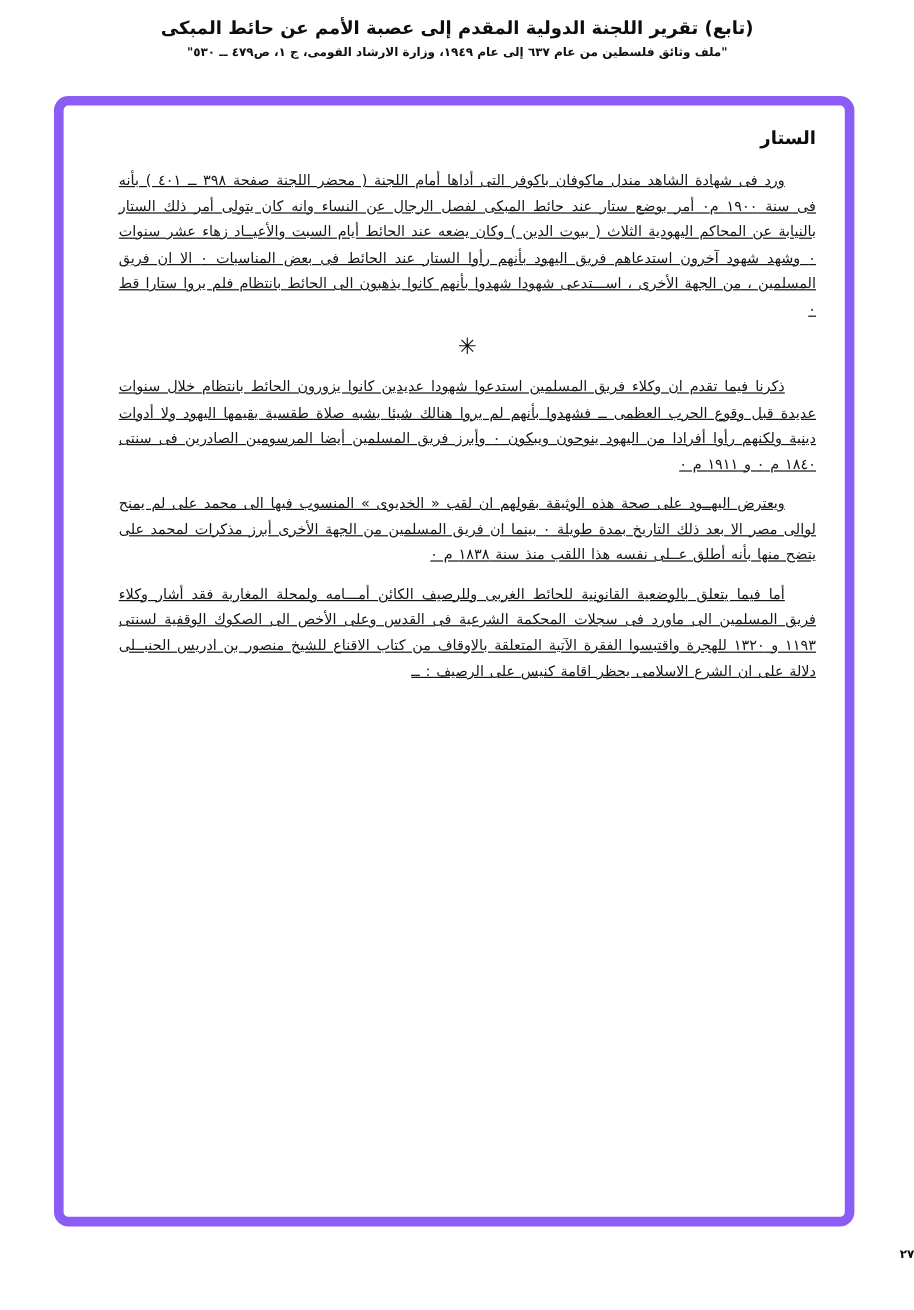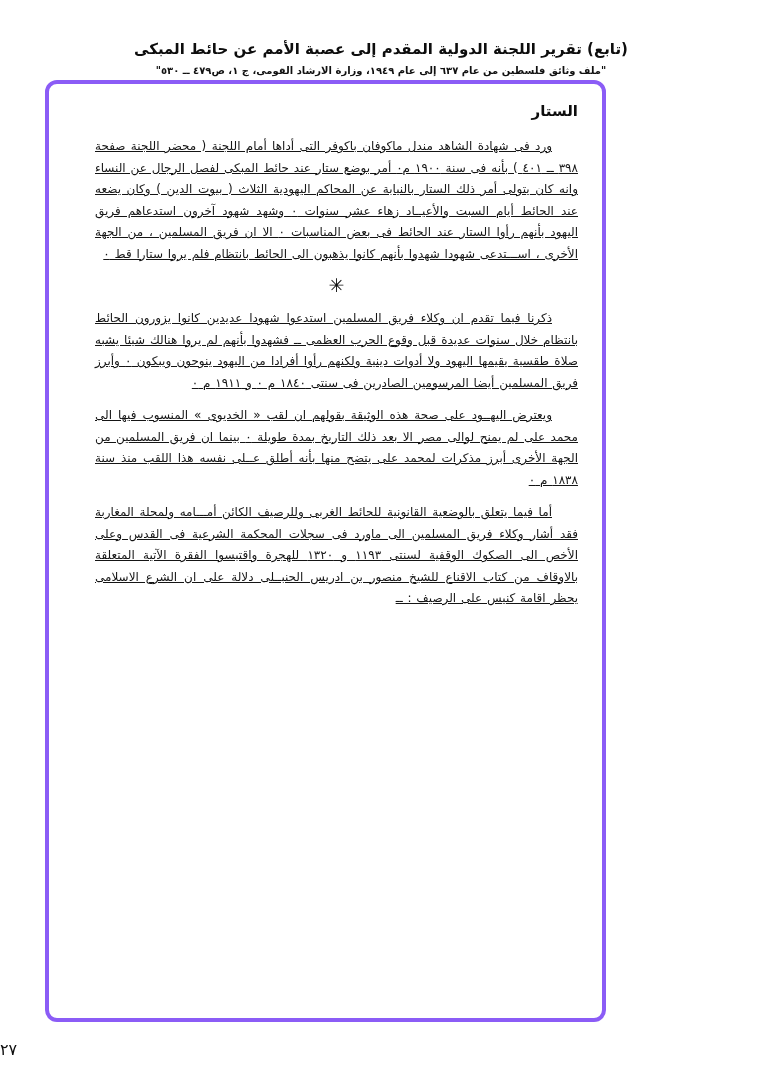--- a/index.html
+++ b/index.html
@@ -23,38 +23,37 @@
     left: 0;
     width: 100%;
     text-align: center;
     direction: rtl;
   }
   .page-header .title {
     font-size: 15px;
     font-weight: bold;
     letter-spacing: 0;
     color: #0d0d0d;
-    margin-top: 26px;
   }
   .page-header .source {
     margin-top: 7px;
     font-size: 10px;
     font-weight: bold;
     color: #101010;
   }
 
   
   .frame {
     position: absolute;
     left: 45px;
     top: 80px;
-    width: 561px;
+    width: 667px;
     height: 942px;
     box-sizing: border-box;
-    border: 4px solid #8b5cf6;
+    border: 8px solid #8b5cf6;
     border-radius: 12px;
     background: #ffffff;
     overflow: hidden;
   }
 
   .content {
     direction: rtl;
     padding: 16px 24px 0 46px;
   }
 
@@ -82,23 +81,23 @@
     margin: 9px 0 13px 0;
     color: #0d0d0d;
   }
 
   
   .page-number {
     position: absolute;
     top: 1040px;
     left: 0;
     width: 100%;
-    text-align: left;
-    font-size: 16px;
-    font-weight: normal;
+    text-align: right;
+    font-size: 10px;
+    font-weight: bold;
     color: #0d0d0d;
   }
 </style>
 </head>
 <body>
 
 <div class="page-header">
   <div class="title">(تابع) تقرير اللجنة الدولية المقدم إلى عصبة الأمم عن حائط المبكى</div>
   <div class="source">"ملف وثائق فلسطين من عام ٦٣٧ إلى عام ١٩٤٩، وزارة الارشاد القومى، ج ١، ص٤٧٩ ــ ٥٣٠"</div>
 </div>

